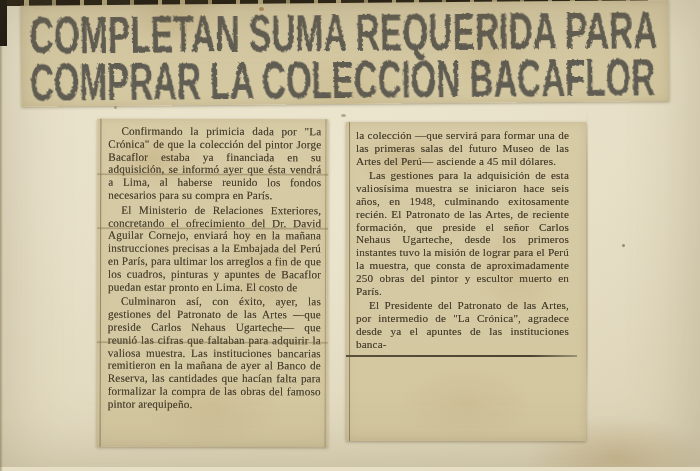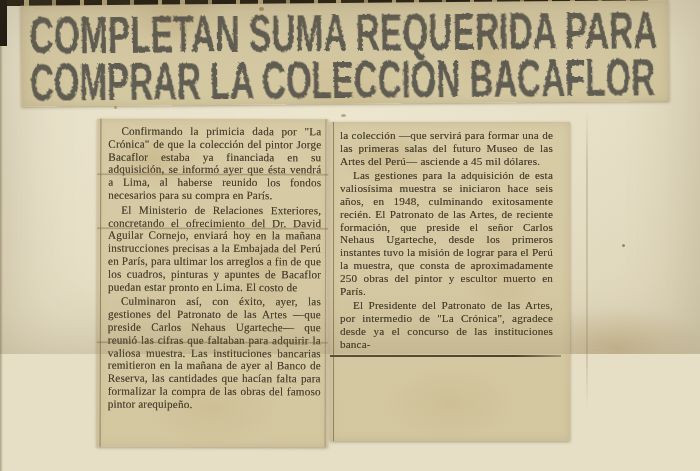--- a/index.html
+++ b/index.html
@@ -2,21 +2,21 @@
 <html lang="es"><head>
 <meta charset="utf-8">
 <style>
   html,body{margin:0;padding:0;}
   body{
     width:700px;height:471px;overflow:hidden;
     font-family:"Liberation Serif","DejaVu Serif",serif;
     background:#e6dfc6;
   }
   .page{
-    position:relative;width:700px;height:354px;
+    position:relative;width:700px;height:467px;
     background:
       radial-gradient(ellipse 130px 60px at 88% 98%, rgba(160,125,60,.28), transparent 70%),
       radial-gradient(ellipse 420px 320px at 52% 42%, rgba(255,250,232,.30), transparent 85%),
       linear-gradient(160deg,#eae3cc 0%, #e4dcc2 55%, #dcd3b7 100%);
   }
   .vignette{position:absolute;inset:0;box-shadow:inset 0 0 70px rgba(100,85,50,.28);pointer-events:none;}
 
   
   .top-strip{
     position:absolute;left:6px;top:0;width:642px;height:6px;
@@ -33,21 +33,21 @@
     position:absolute;box-sizing:border-box;
     background:
       radial-gradient(ellipse 70px 45px at 24% 12%, rgba(173,143,85,.25), transparent 70%),
       radial-gradient(ellipse 60px 70px at 72% 46%, rgba(173,143,85,.18), transparent 70%),
       radial-gradient(ellipse 90px 50px at 50% 88%, rgba(173,143,85,.15), transparent 75%),
       linear-gradient(#d7cba6,#d3c7a0);
     box-shadow:0 1px 3px rgba(75,63,36,.40), inset 0 0 8px rgba(145,125,80,.22);
   }
   .headline-clip{left:21px;top:3px;width:648px;height:101px;transform:rotate(-0.5deg);}
   .left-clip{left:97px;top:119px;width:231px;height:328px;padding:6px 7px 6px 11px;transform:rotate(0.15deg);}
-  .right-clip{left:330px;top:122px;width:240px;height:319px;padding:7px 17px 6px 10px;}
+  .right-clip{left:346px;top:122px;width:240px;height:319px;padding:7px 17px 6px 10px;}
 
   .cut-rule{position:absolute;top:0;bottom:0;left:3px;width:1px;background:rgba(92,80,52,.55);}
   .cut-rule-r{position:absolute;top:0;bottom:0;right:2px;width:1px;background:rgba(92,80,52,.35);}
 
   .strip-join{position:absolute;left:0;right:0;height:3px;
     background:linear-gradient(rgba(120,103,65,0), rgba(115,98,62,.45), rgba(120,103,65,0));}
 
   
   .bodytext p{
     margin:0 0 2px;font-size:11.2px;line-height:12.8px;text-align:justify;
@@ -94,21 +94,21 @@
     <div class="strip-join" style="top:222px"></div>
     <p class="indent">Confirmando la primicia dada por "La Crónica" de que la colección del pintor Jorge Bacaflor estaba ya financiada en su adquisición, se informó ayer que ésta vendrá a Lima, al haberse reunido los fondos necesarios para su compra en París.</p>
     <p class="indent">El Ministerio de Relaciones Exteriores, concretando el ofrecimiento del Dr. David Aguilar Cornejo, enviará hoy en la mañana instrucciones precisas a la Embajada del Perú en París, para ultimar los arreglos a fin de que los cuadros, pinturas y apuntes de Bacaflor puedan estar pronto en Lima. El costo de</p>
     <p class="indent">Culminaron así, con éxito, ayer, las gestiones del Patronato de las Artes —que preside Carlos Nehaus Ugarteche— que reunió las cifras que faltaban para adquirir la valiosa muestra. Las instituciones bancarias remitieron en la mañana de ayer al Banco de Reserva, las cantidades que hacían falta para formalizar la compra de las obras del famoso pintor arequipeño.</p>
   </div>
 
   <div class="clip right-clip bodytext">
     <div class="cut-rule"></div>
     <p>la colección —que servirá para formar una de las primeras salas del futuro Museo de las Artes del Perú— asciende a 45 mil dólares.</p>
     <p class="indent">Las gestiones para la adquisición de esta valiosísima muestra se iniciaron hace seis años, en 1948, culminando exitosamente recién. El Patronato de las Artes, de reciente formación, que preside el señor Carlos Nehaus Ugarteche, desde los primeros instantes tuvo la misión de lograr para el Perú la muestra, que consta de aproximadamente 250 obras del pintor y escultor muerto en París.</p>
-    <p class="indent">El Presidente del Patronato de las Artes, por intermedio de "La Crónica", agradece desde ya el concurso de las instituciones banca-</p>
+    <p class="indent">El Presidente del Patronato de las Artes, por intermedio de "La Crónica", agradece desde ya el apuntes de las instituciones banca-</p>
     <div class="section-rule"></div>
   </div>
 
   <div class="speck" style="left:622px;top:244px;width:3px;height:3px;background:rgba(90,70,40,.55)"></div>
   <div class="speck" style="left:341px;top:114px;width:5px;height:3px;background:rgba(110,88,50,.45)"></div>
   <div class="speck" style="left:259px;top:7px;width:5px;height:4px;background:rgba(150,95,40,.6)"></div>
   <div class="speck" style="left:114px;top:106px;width:3px;height:3px;background:rgba(100,80,45,.4)"></div>
   <div class="crease"></div>
 
   <div class="vignette"></div>

